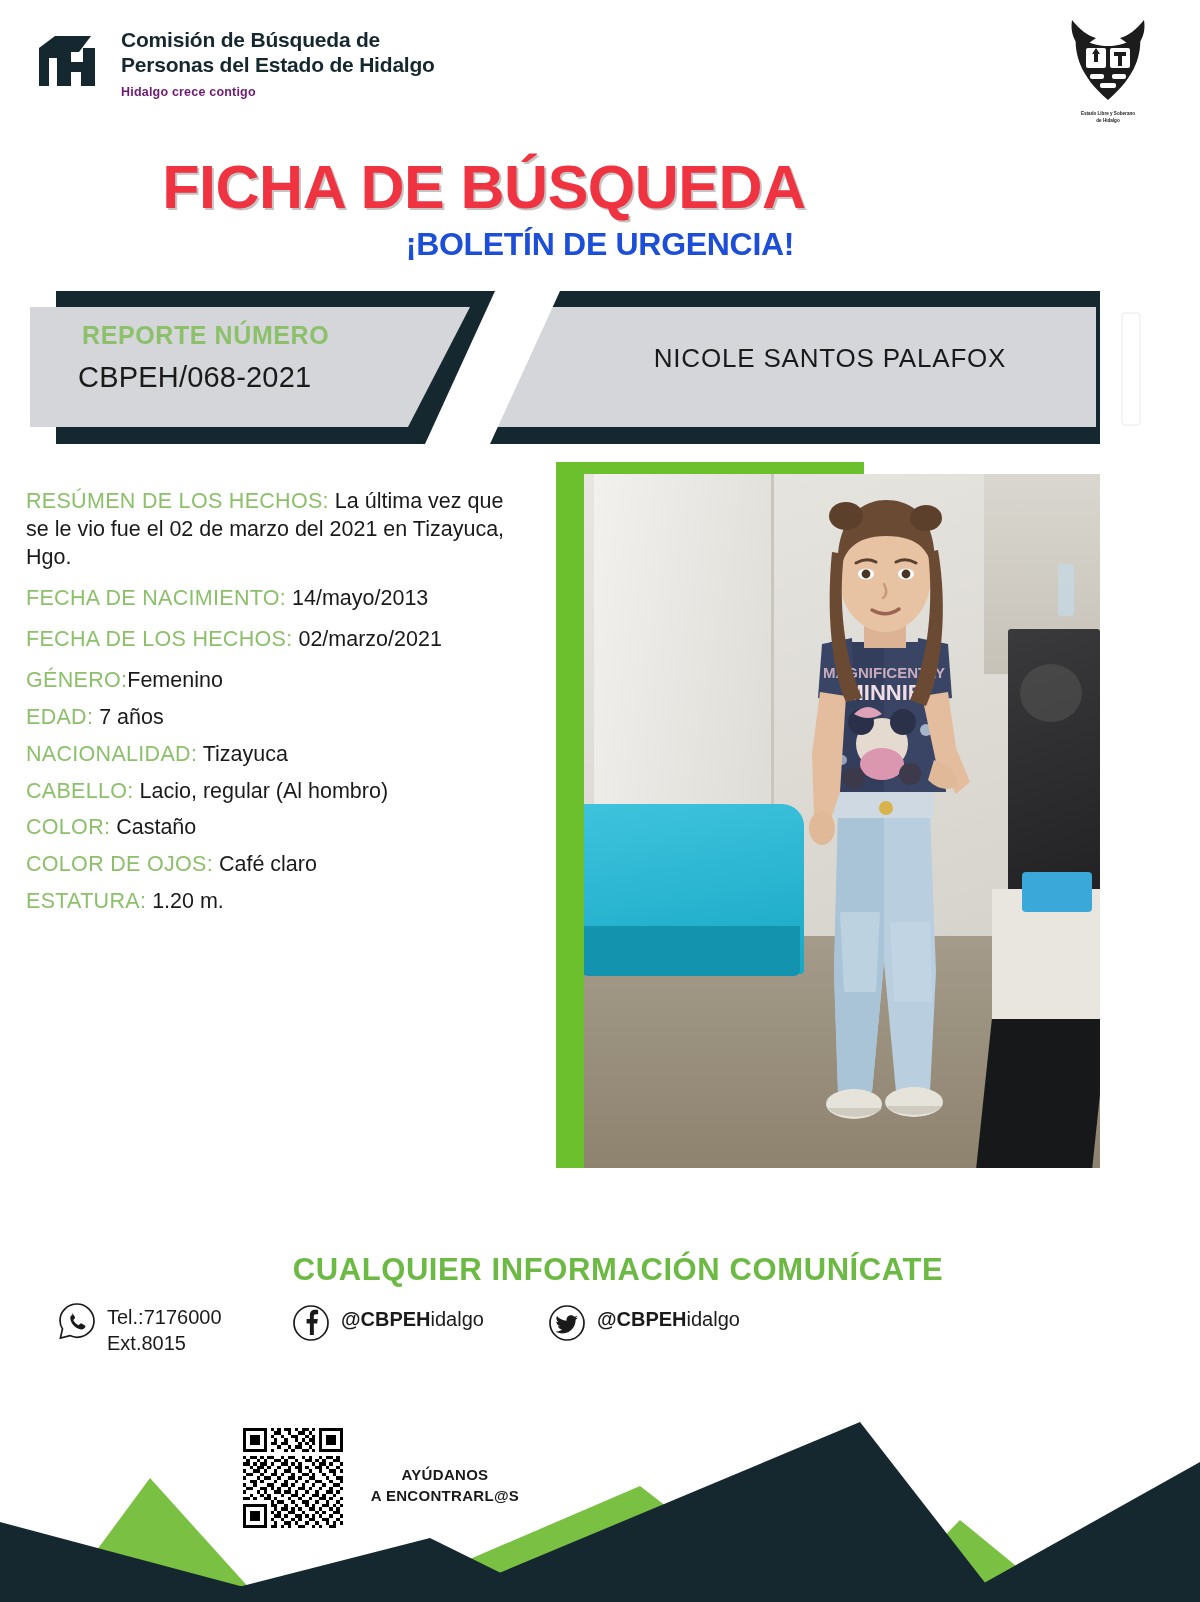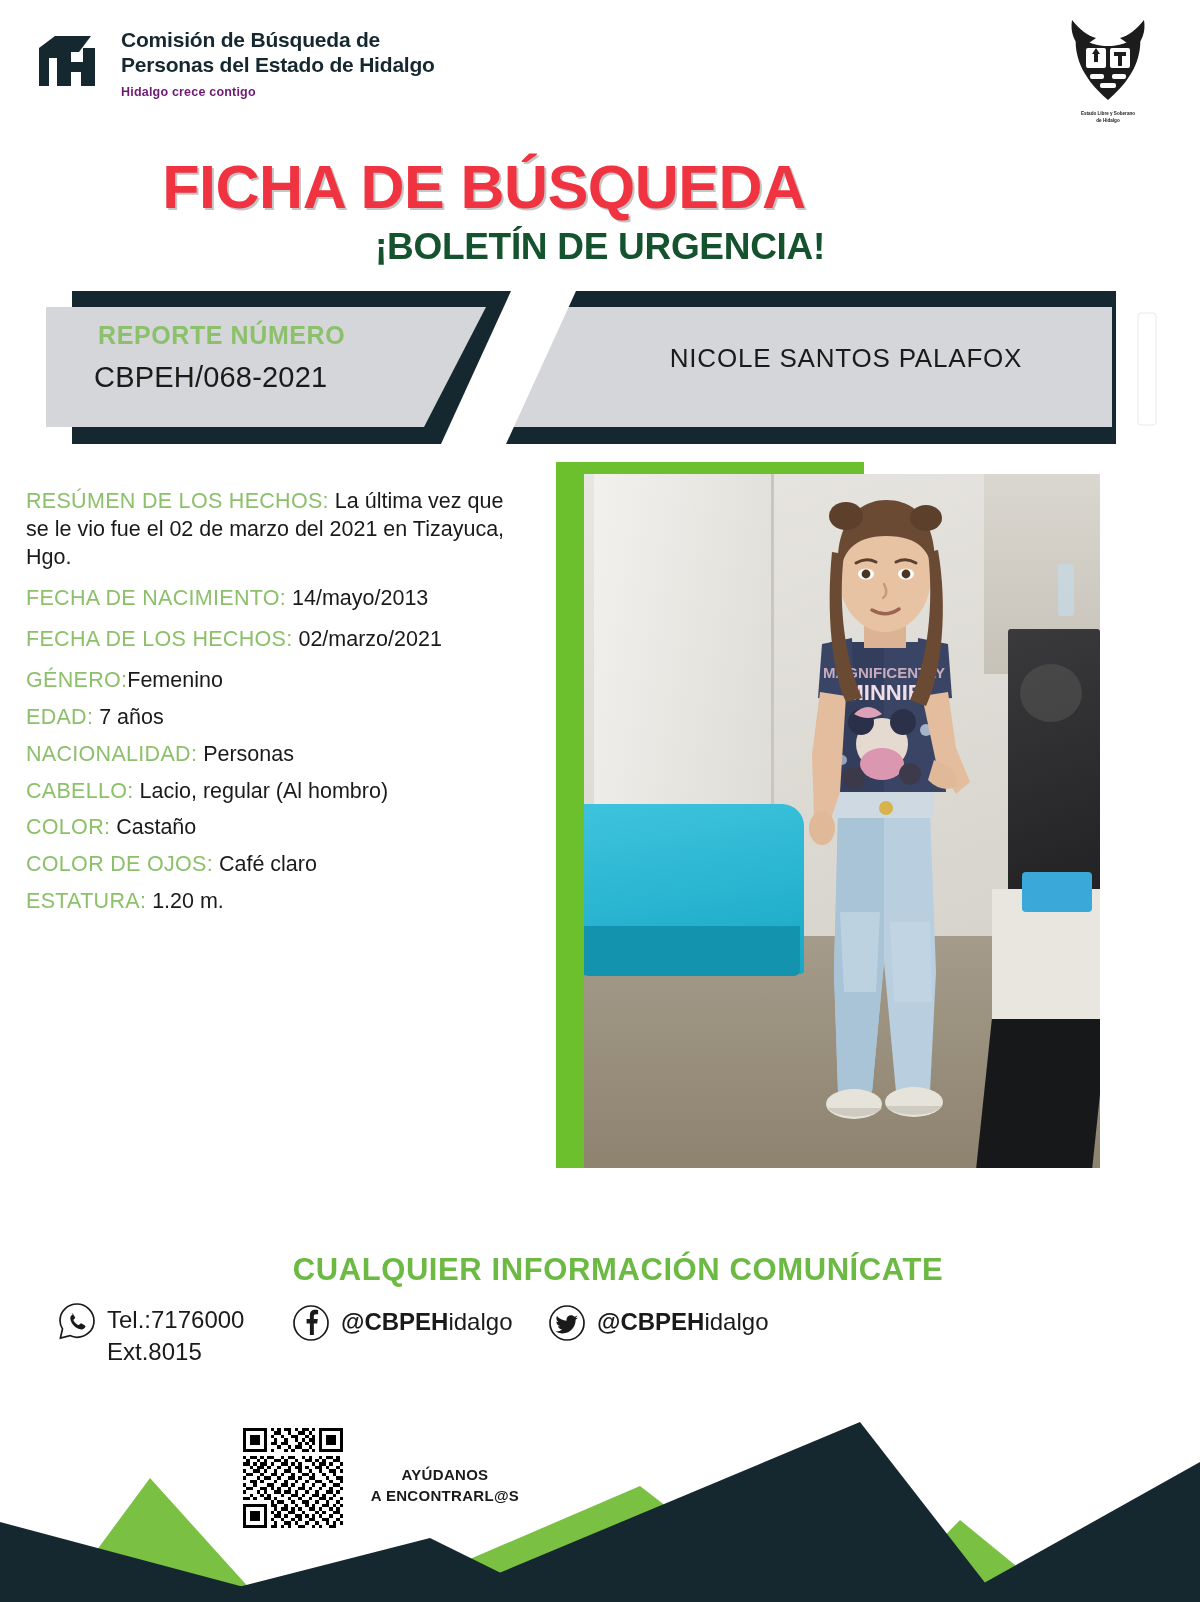--- a/index.html
+++ b/index.html
@@ -27,25 +27,25 @@
   .emblem-caption { font-size:4.6px; font-weight:bold; color:#1b1b1b; line-height:1.45; margin-top:1px; }
 
   
   .title-main {
     position:absolute; top:152px; left:0; width:968px; text-align:center;
     font-size:61px; font-weight:bold; color:#ef3340; letter-spacing:-0.5px;
     text-shadow:2px 2px 0 rgba(60,60,60,0.30);
   }
   .title-sub {
     position:absolute; top:226px; left:0; width:1200px; text-align:center;
-    font-size:37px; font-weight:bold; color:#14532d; letter-spacing:-0.3px;
-  }
-
-  
-  .banner { position:absolute; top:285px; left:16px; width:960px; height:165px; }
+    font-size:32px; font-weight:bold; color:#1d4ed8; letter-spacing:-0.3px;
+  }
+
+  
+  .banner { position:absolute; top:285px; left:0; width:960px; height:165px; }
   .banner svg { position:absolute; top:0; left:0; }
   .banner-label {
     position:absolute; left:82px; top:36px;
     font-size:25px; font-weight:bold; color:#8cc06a; letter-spacing:0.6px;
   }
   .banner-value {
     position:absolute; left:78px; top:76px;
     font-size:29px; color:#1a1a1a; letter-spacing:0.2px;
   }
   .banner-name {
@@ -86,21 +86,21 @@
   .girl { position:absolute; left:150px; top:18px; width:290px; height:676px; }
 
   
   .contact-title {
     position:absolute; top:1252px; left:0; width:1200px; text-align:center;
     font-size:31px; font-weight:bold; color:#6cb944; letter-spacing:0.6px;padding-left:36px;
   }
   .contact-row { position:absolute; top:1300px; left:0; width:1200px; height:110px; }
   .citem { position:absolute; display:flex; align-items:flex-start; }
   .cicon { width:38px; height:38px; flex:none; margin-right:11px; }
-  .ctext { font-size:24px; color:#1a1a1a; line-height:1.32; padding-top:2px; }
+  .ctext { font-size:20px; color:#1a1a1a; line-height:1.32; padding-top:2px; }
   .ctext b { font-weight:bold; }
   .citem-phone { left:58px; top:2px; }
   .citem-fb { left:292px; top:4px; }
   .citem-tw { left:548px; top:4px; }
   .citem-addr { left:812px; top:-14px; }
   .citem-addr .ctext { font-size:19px; line-height:1.33; }
 
   
   .qr-wrap { position:absolute; left:243px; top:1428px; width:100px; height:100px; background:#fff; }
   .qr-help {
@@ -183,21 +183,21 @@
   <div class="detail-row">
     <span class="lbl">FECHA DE LOS HECHOS:</span><span class="val"> 02/marzo/2021</span>
   </div>
   <div class="detail-row tight">
     <span class="lbl">GÉNERO:</span><span class="val">Femenino</span>
   </div>
   <div class="detail-row tight">
     <span class="lbl">EDAD:</span><span class="val">  7 años</span>
   </div>
   <div class="detail-row tight">
-    <span class="lbl">NACIONALIDAD:</span><span class="val"> Personas</span>
+    <span class="lbl">NACIONALIDAD:</span><span class="val"> Tizayuca</span>
   </div>
   <div class="detail-row tight">
     <span class="lbl">CABELLO:</span><span class="val"> Lacio, regular (Al hombro)</span>
   </div>
   <div class="detail-row tight">
     <span class="lbl">COLOR:</span><span class="val">  Castaño</span>
   </div>
   <div class="detail-row tight">
     <span class="lbl">COLOR DE OJOS:</span><span class="val"> Café claro</span>
   </div>

